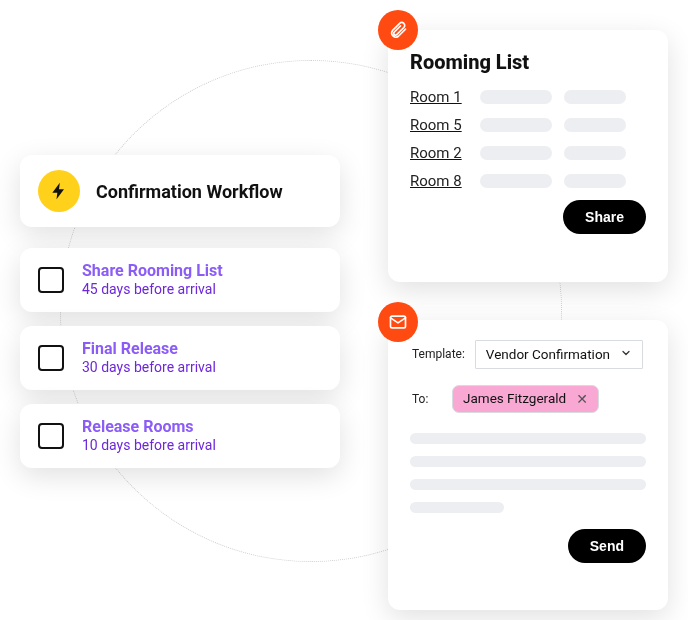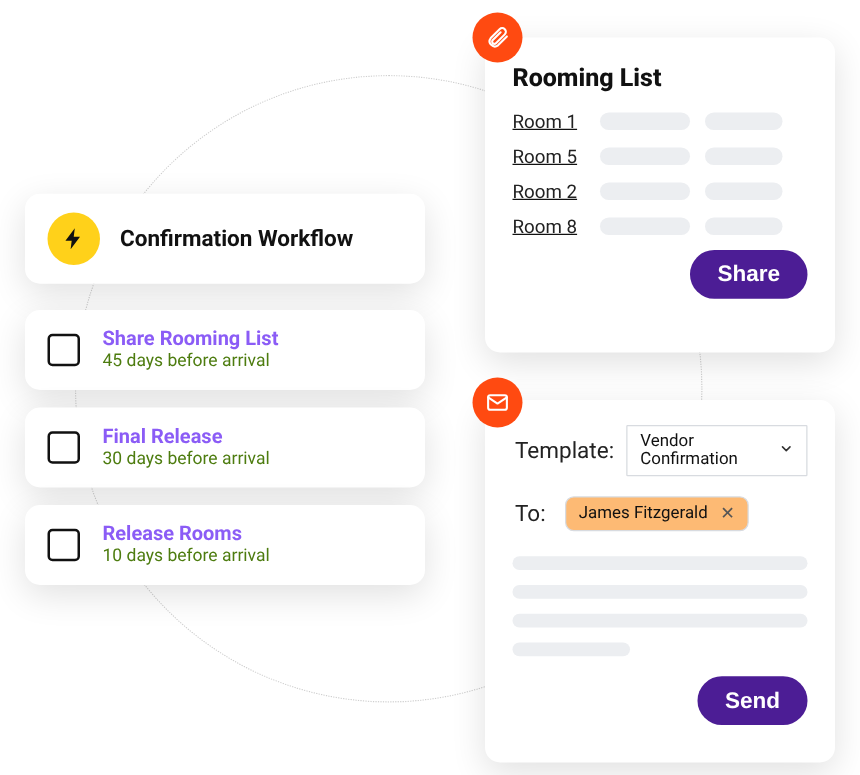--- a/index.html
+++ b/index.html
@@ -6,38 +6,38 @@
   #canvas{position:relative;width:688px;height:620px;}
   .arc{position:absolute;left:60px;top:60px;width:500px;height:500px;border:1px dotted #cfcfcf;border-radius:50%;}
   .card{position:absolute;background:#fff;border-radius:12px;box-shadow:0 8px 28px rgba(0,0,0,.12);}
   .wf-card{left:20px;top:155px;width:320px;height:72px;display:flex;align-items:center;padding:0 18px;box-sizing:border-box;}
   .wf-icon-bg{width:42px;height:42px;border-radius:50%;background:#ffd11a;display:flex;align-items:center;justify-content:center;margin-right:16px;flex-shrink:0;}
   .wf-title{font-weight:700;font-size:18px;color:#111;}
   .task{left:20px;width:320px;height:64px;display:flex;align-items:center;padding:0 18px;box-sizing:border-box;}
   .task .chk{width:22px;height:22px;border:2.5px solid #111;border-radius:4px;margin-right:18px;flex-shrink:0;}
   .task-txt{display:flex;flex-direction:column;line-height:1.25;}
   .task-title{font-weight:700;font-size:16px;color:#8b5cf6;}
-  .task-sub{font-size:14px;color:#4d7c0f;}
+  .task-sub{font-size:14px;color:#6d28d9;}
   .orange-badge{position:absolute;width:40px;height:40px;border-radius:50%;background:#ff4a11;display:flex;align-items:center;justify-content:center;z-index:5;}
   .orange-badge svg{stroke:#fff;}
   .rooming-card{left:388px;top:30px;width:280px;height:252px;padding:20px 22px 20px 22px;box-sizing:border-box;}
   .rooming-title{font-weight:800;font-size:20px;margin-bottom:14px;}
   .room-row{display:flex;align-items:center;margin-bottom:10px;text-decoration:underline;}
   .room-label{width:70px;font-size:15px;color:#222;}
   .pill{height:14px;background:#eceef1;border-radius:7px;}
   .pill.a{width:72px;margin-right:12px;}
   .pill.b{width:62px;}
-  .btn{background:#4c1d95;color:#fff;font-weight:700;font-size:18px;border:none;border-radius:22px;padding:9px 22px;cursor:pointer;}
+  .btn{background:#000000;color:#fff;font-weight:700;font-size:14px;border:none;border-radius:22px;padding:9px 22px;cursor:pointer;}
   .btn-row{display:flex;justify-content:flex-end;margin-top:6px;}
   .template-card{left:388px;top:320px;width:280px;height:290px;padding:20px 22px 16px 22px;box-sizing:border-box;}
   .field-row{display:flex;align-items:center;margin-bottom:16px;}
-  .field-label{font-size:18px;color:#222;margin-right:10px;margin-left:2px;}
+  .field-label{font-size:12px;color:#222;margin-right:10px;margin-left:2px;}
   .select-box{display:flex;align-items:center;border:1px solid #d8dbe0;border-radius:1px;padding:6px 10px;font-size:13.5px;background:#fff;line-height:1;}
   .select-box .chev{margin-left:10px;}
-  .chip{display:flex;align-items:center;border:1px solid #d8dbe0;border-radius:7px;padding:6px 10px;font-size:13.5px;background:#fdba74;line-height:1;}
+  .chip{display:flex;align-items:center;border:1px solid #d8dbe0;border-radius:7px;padding:6px 10px;font-size:13.5px;background:#f9a8d4;line-height:1;}
   .chip .x{margin-left:10px;font-size:14px;color:#555;}
   .body-lines{margin-top:20px;margin-bottom:16px;}
   .line{height:11px;background:#eceef1;border-radius:6px;margin-bottom:12px;}
 </style>
 </head>
 <body>
 
 <div id="canvas">
   <div class="arc"></div>
 

